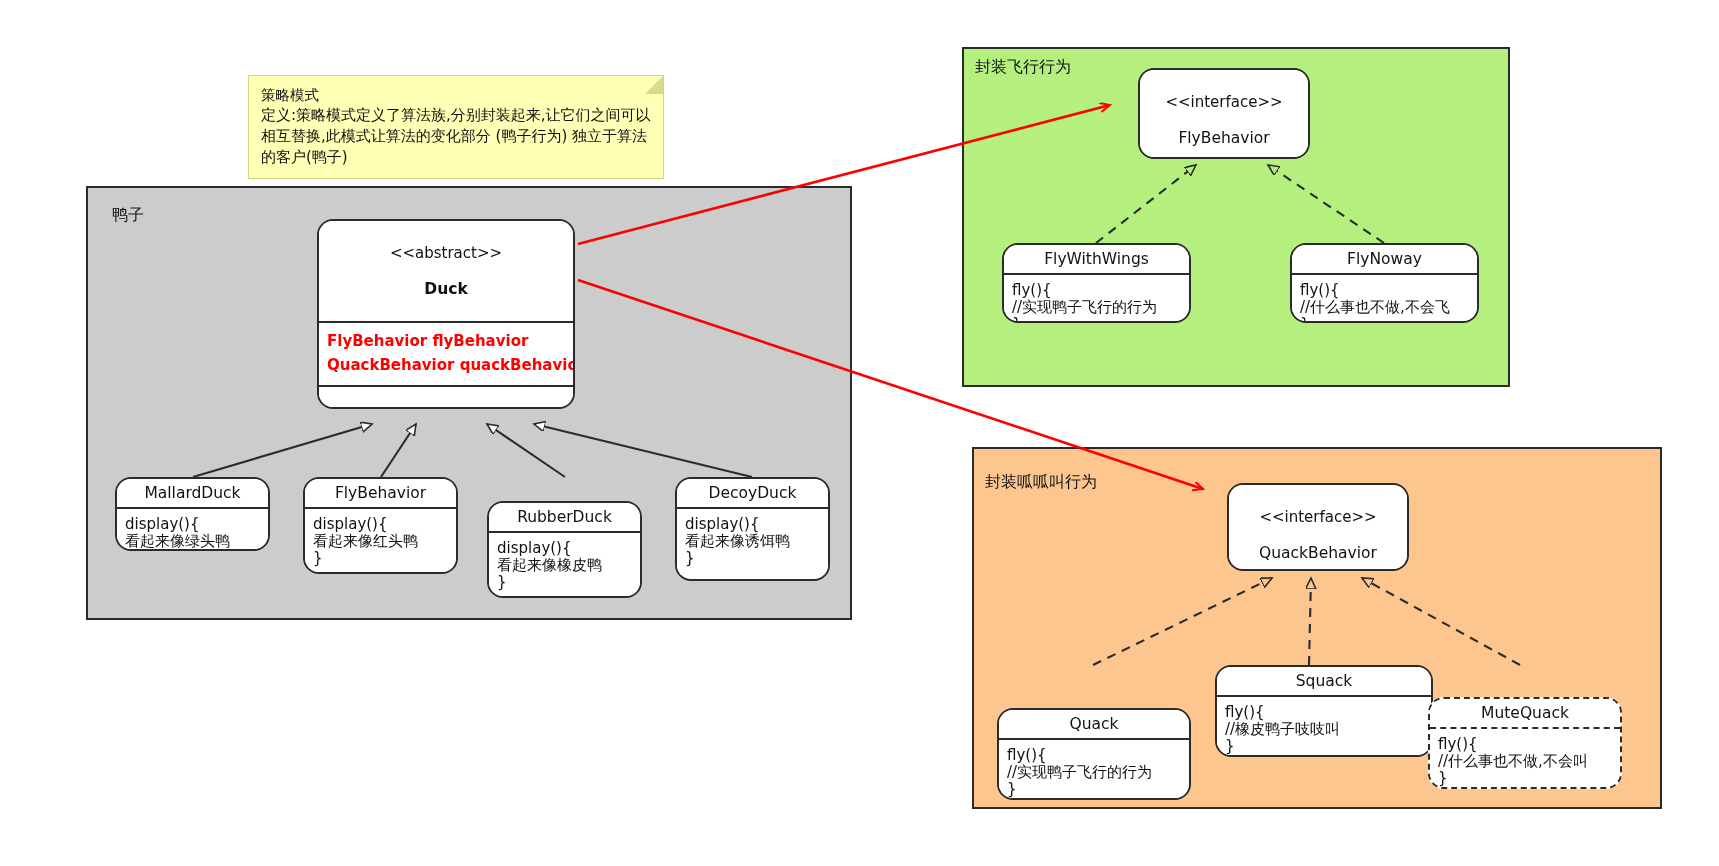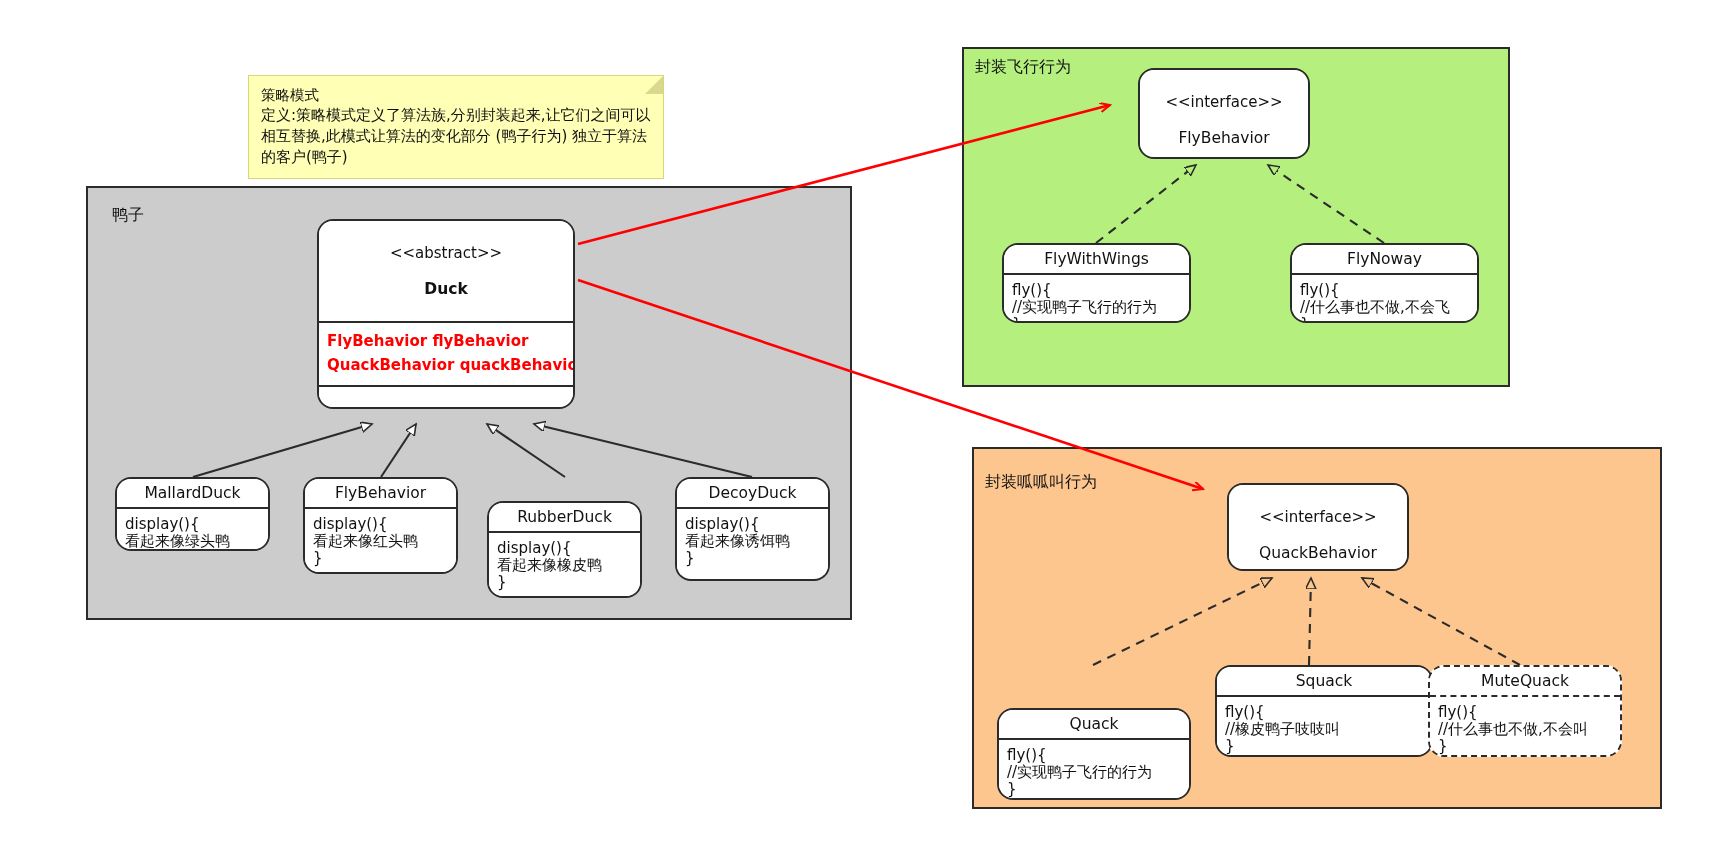--- a/index.html
+++ b/index.html
@@ -92,21 +92,21 @@
   
   .cls {
     position: absolute;
     box-sizing: border-box;
     background: #ffffff;
     border: 2px solid #2b2b2b;
     border-radius: 16px;
     z-index: 7;
     overflow: hidden;
   }
-  .cls.dashed { border-style: dashed; }
+  .cls.dashed { border-style: dashed; margin-top: 32px; }
   .cls-head {
     box-sizing: border-box;
     text-align: center;
     font-size: 15.5px;
     color: #111;
     padding: 5px 4px 5px 4px;
     line-height: 18px;
     background: #ffffff;
     white-space: pre-line;
   }

